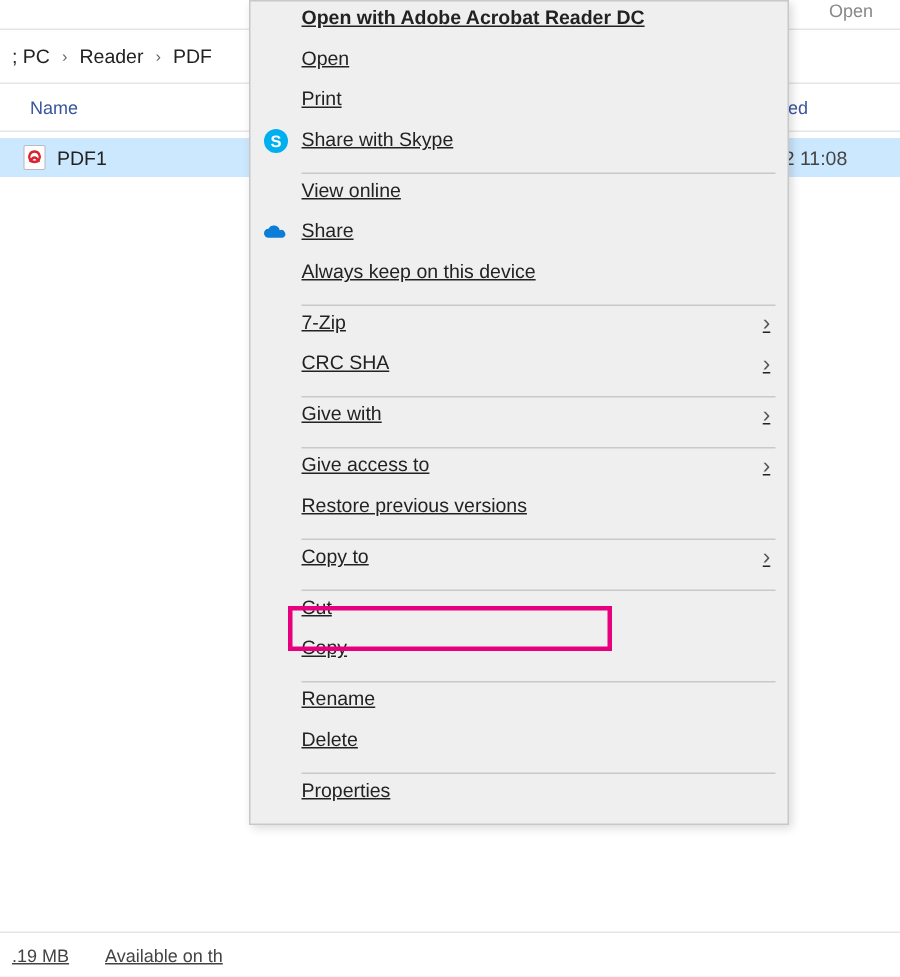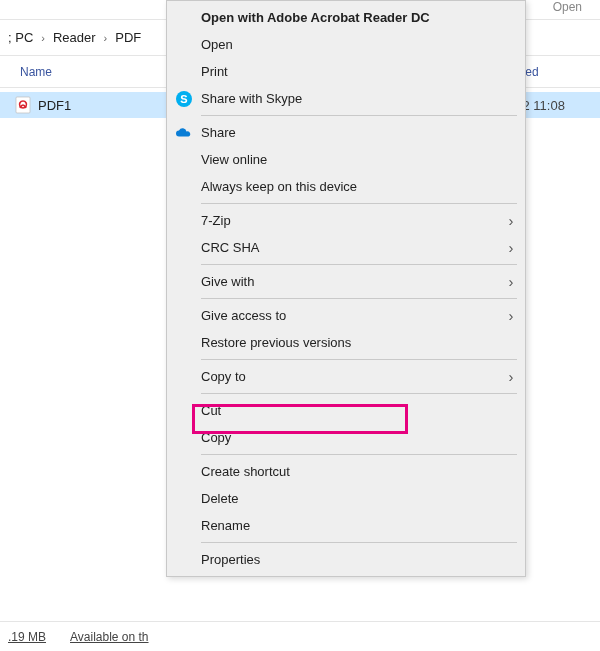--- a/index.html
+++ b/index.html
@@ -91,25 +91,26 @@
   left: 166px;
   top: 0;
   width: 360px;
   background: #efefef;
   border: 1px solid #c8c8c8;
   box-shadow: 2px 2px 6px rgba(0,0,0,0.15);
   padding: 3px 2px;
 }
 .cm-item {
   display: flex;
-  align-items: center;
+  align-items: flex-start;
   height: 27px;
   font-size: 13px;
   color: #222;
   position: relative;
+  text-decoration: underline;
 }
 .cm-item.bold { font-weight: 600; }
 .cm-icon {
   width: 30px;
   display: inline-flex;
   align-items: center;
   justify-content: center;
   flex-shrink: 0;
 }
 .cm-label { flex: 1; padding-left: 2px; }
@@ -194,33 +195,33 @@
     <span class="cm-icon">
       <svg width="18" height="18" viewBox="0 0 18 18">
           <circle cx="9" cy="9" r="8" fill="#00aff0"></circle>
           <text x="9" y="13" text-anchor="middle" font-size="11" font-weight="bold" fill="#fff">S</text>
         </svg>
     </span>
     <span class="cm-label">Share with Skype</span>
   </div>
   <div class="cm-sep"></div>
   <div class="cm-item">
+    <span class="cm-icon"></span>
+    <span class="cm-label">View online</span>
+  </div>
+  <div class="cm-item">
     <span class="cm-icon">
       <svg width="18" height="18" viewBox="0 0 18 11">
           <path d="M4 9 a3 3 0 0 1 0-6 a4 4 0 0 1 7.5 1 a2.5 2.5 0 0 1 2 5 Z" fill="#0a7dd6"></path>
         </svg>
     </span>
     <span class="cm-label">Share</span>
   </div>
   <div class="cm-item">
     <span class="cm-icon"></span>
-    <span class="cm-label">View online</span>
-  </div>
-  <div class="cm-item">
-    <span class="cm-icon"></span>
     <span class="cm-label">Always keep on this device</span>
   </div>
   <div class="cm-sep"></div>
   <div class="cm-item">
     <span class="cm-icon"></span>
     <span class="cm-label">7-Zip</span>
     <span class="cm-sub">›</span>
   </div>
   <div class="cm-item">
     <span class="cm-icon"></span>
@@ -254,30 +255,26 @@
     <span class="cm-icon"></span>
     <span class="cm-label">Cut</span>
   </div>
   <div class="cm-item">
     <span class="cm-icon"></span>
     <span class="cm-label">Copy</span>
   </div>
   <div class="cm-sep"></div>
   <div class="cm-item">
     <span class="cm-icon"></span>
-    <span class="cm-label">Create shortcut</span>
+    <span class="cm-label">Rename</span>
   </div>
   <div class="cm-item">
     <span class="cm-icon"></span>
     <span class="cm-label">Delete</span>
   </div>
-  <div class="cm-item">
-    <span class="cm-icon"></span>
-    <span class="cm-label">Rename</span>
-  </div>
   <div class="cm-sep"></div>
   <div class="cm-item">
     <span class="cm-icon"></span>
     <span class="cm-label">Properties</span>
   </div>
 </div>
 
 <div class="highlight-box"></div>
 
 </body></html>

